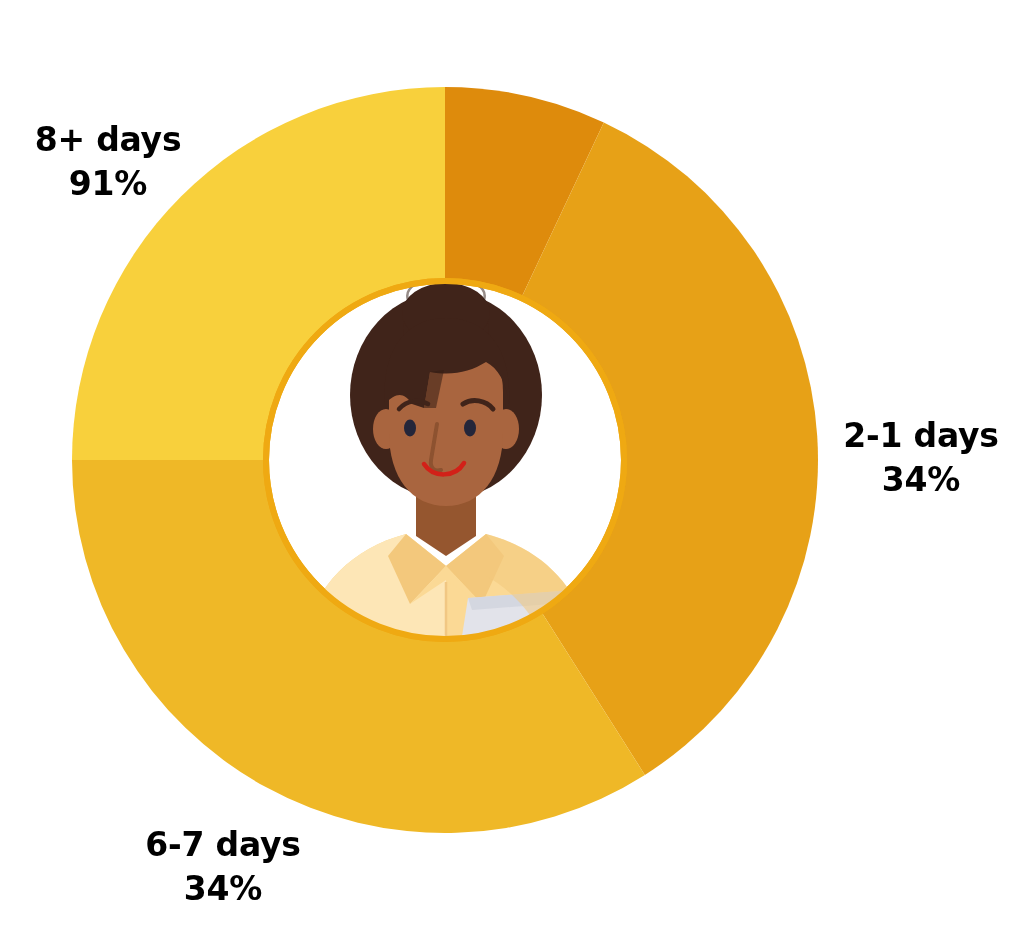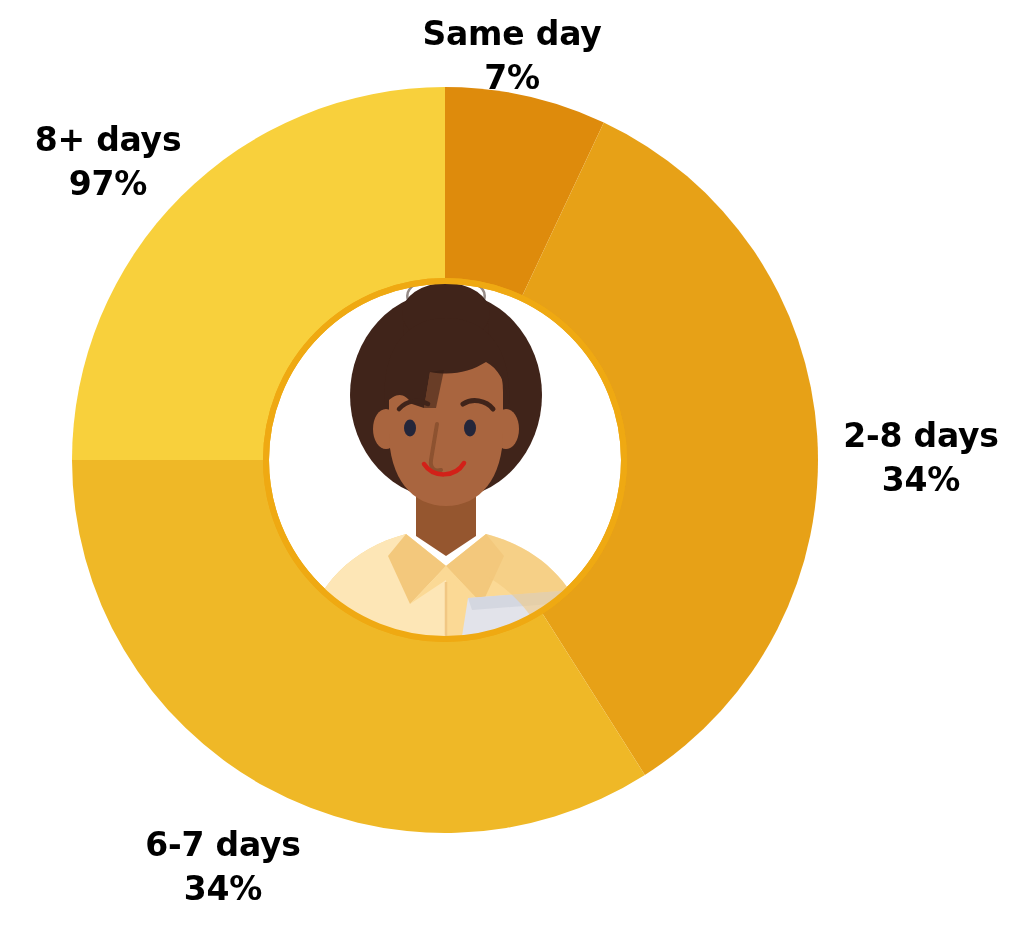--- a/index.html
+++ b/index.html
@@ -154,33 +154,29 @@
         <path d="M 468 598 L 600 588 L 624 700 L 452 700 Z" fill="#E2E3EA"></path>
         <path d="M 468 598 L 600 588 L 603 600 L 472 610 Z" fill="#CFD1DB" opacity="0.7"></path>
       </g>
 
       <path d="M 486 534 C 548 550 588 596 594 662 L 594 700 L 560 700 C 556 648 530 600 486 576 Z" fill="#F3C87C" opacity="0.55"></path>
     </g>
 
     <circle cx="445" cy="460" r="179" fill="none" stroke="#EFA912" stroke-width="6"></circle>
   </svg>
 
-  <div class="slice-label" id="label-same-day">
-    <span class="lbl-name">Same day</span>
-    <span class="lbl-value">7%</span>
-  </div>
 
   <div class="slice-label" id="label-2-4-days">
-    <span class="lbl-name">2-8 days</span>
+    <span class="lbl-name">2-1 days</span>
     <span class="lbl-value">34%</span>
   </div>
 
   <div class="slice-label" id="label-5-7-days">
     <span class="lbl-name">6-7 days</span>
     <span class="lbl-value">34%</span>
   </div>
 
   <div class="slice-label" id="label-8-days">
     <span class="lbl-name">8+ days</span>
-    <span class="lbl-value">97%</span>
+    <span class="lbl-value">91%</span>
   </div>
 
 </div>
 
 </body></html>

